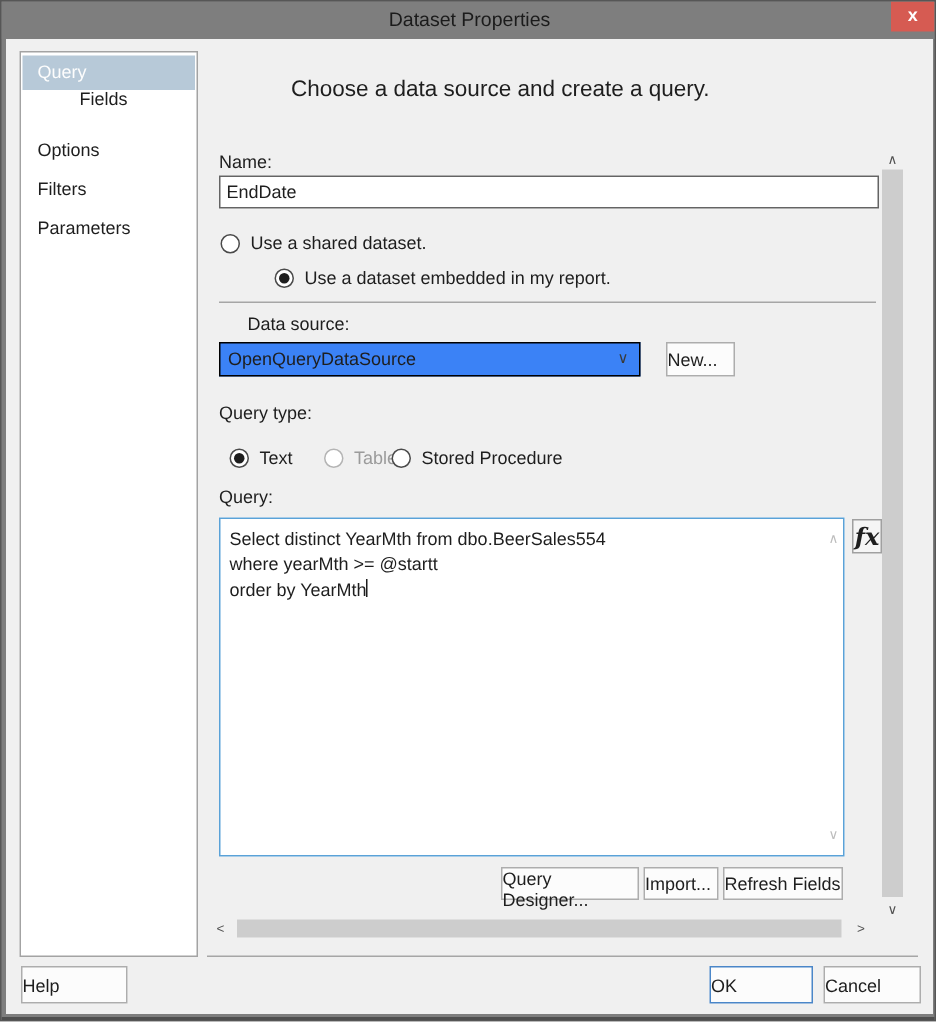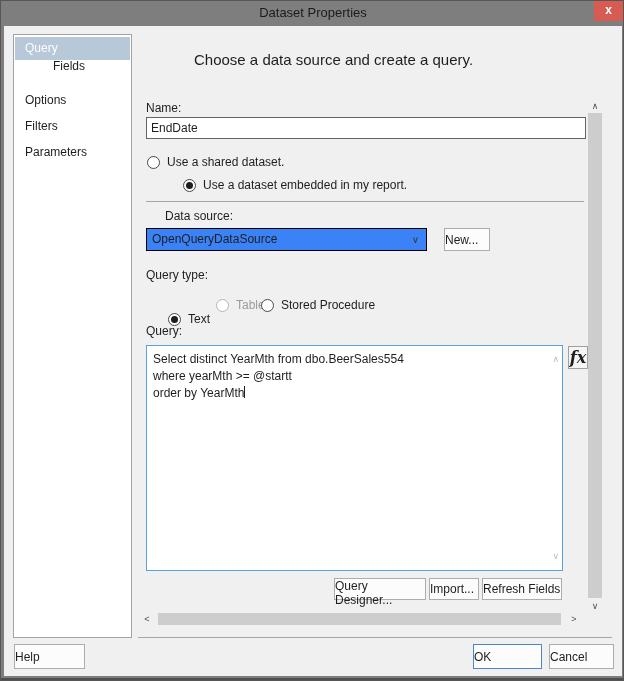--- a/index.html
+++ b/index.html
@@ -94,21 +94,21 @@
   <div class="separator" style="left:145px;top:200px;width:438px;"></div>
 
   <div class="field-label" style="left:145px;top:208px;margin-left:19px;">Data source:</div>
   <div class="dropdown">
     <span>OpenQueryDataSource</span>
     <span class="chev">∨</span>
   </div>
   <button class="btn" style="left:443px;top:227px;width:46px;height:23px;">New...</button>
 
   <div class="field-label" style="left:145px;top:267px;">Query type:</div>
-  <div class="radio-row" style="left:167px;top:297px;margin-top:14px;">
+  <div class="radio-row" style="left:152px;top:297px;">
     <span class="radio selected"></span>
     <span class="radio-label">Text</span>
   </div>
   <div class="radio-row" style="left:215px;top:297px;">
     <span class="radio disabled"></span>
     <span class="radio-label disabled">Table</span>
   </div>
   <div class="radio-row" style="left:260px;top:297px;">
     <span class="radio"></span>
     <span class="radio-label">Stored Procedure</span>

